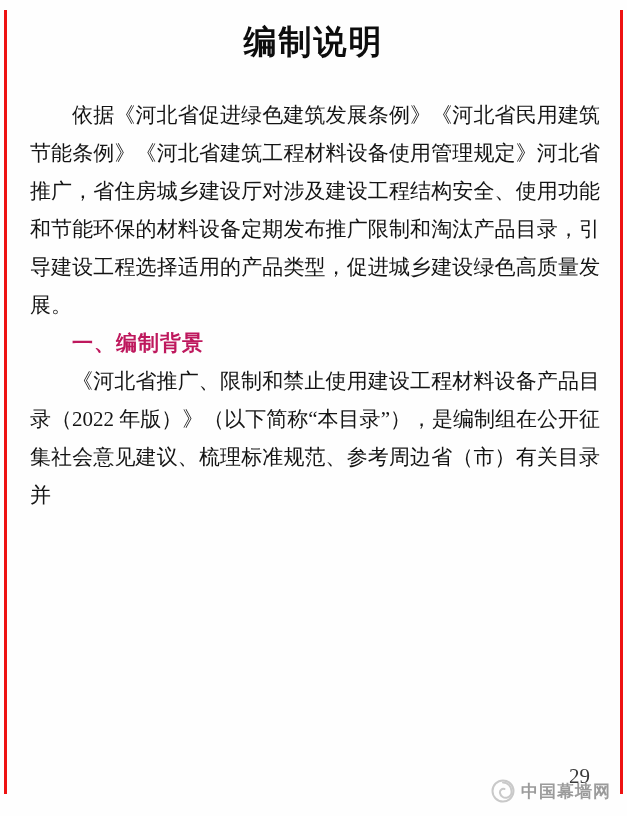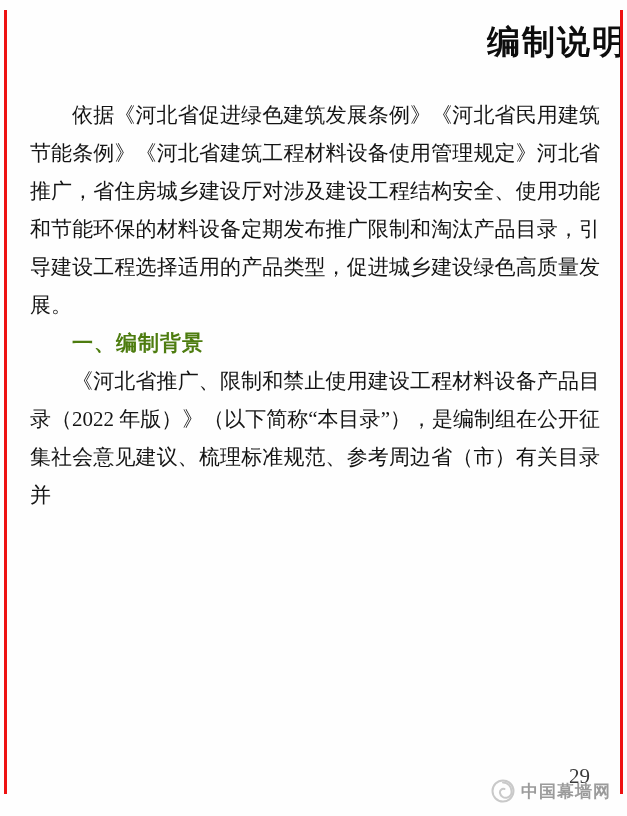--- a/index.html
+++ b/index.html
@@ -26,21 +26,21 @@
     top: 10px;
     width: 3px;
     height: 784px;
     background: var(--edge-red);
   }
   .edge-line.left  { left: 4px; }
   .edge-line.right { right: 4px; }
 
   .doc-title {
     padding-top: 20px;
-    text-align: right;
+    text-align: center;
     font-size: 33px;
     font-weight: 700;
     letter-spacing: 2px;
     color: #0d0d0d;
     font-family: "Liberation Serif", "DejaVu Serif", serif;
   }
 
   .content {
     position: absolute;
     left: 30px;
@@ -53,21 +53,21 @@
     word-break: break-all;
   }
 
   .content p {
     text-indent: 2em;
   }
 
   .section-heading {
     font-family: "Liberation Sans", "DejaVu Sans", sans-serif;
     font-weight: 700;
-    color: #4d7c0f;
+    color: #be185d;
     letter-spacing: 1px;
   }
 
   .watermark {
     position: absolute;
     right: 16px;
     bottom: 12px;
     display: flex;
     align-items: center;
     gap: 5px;

